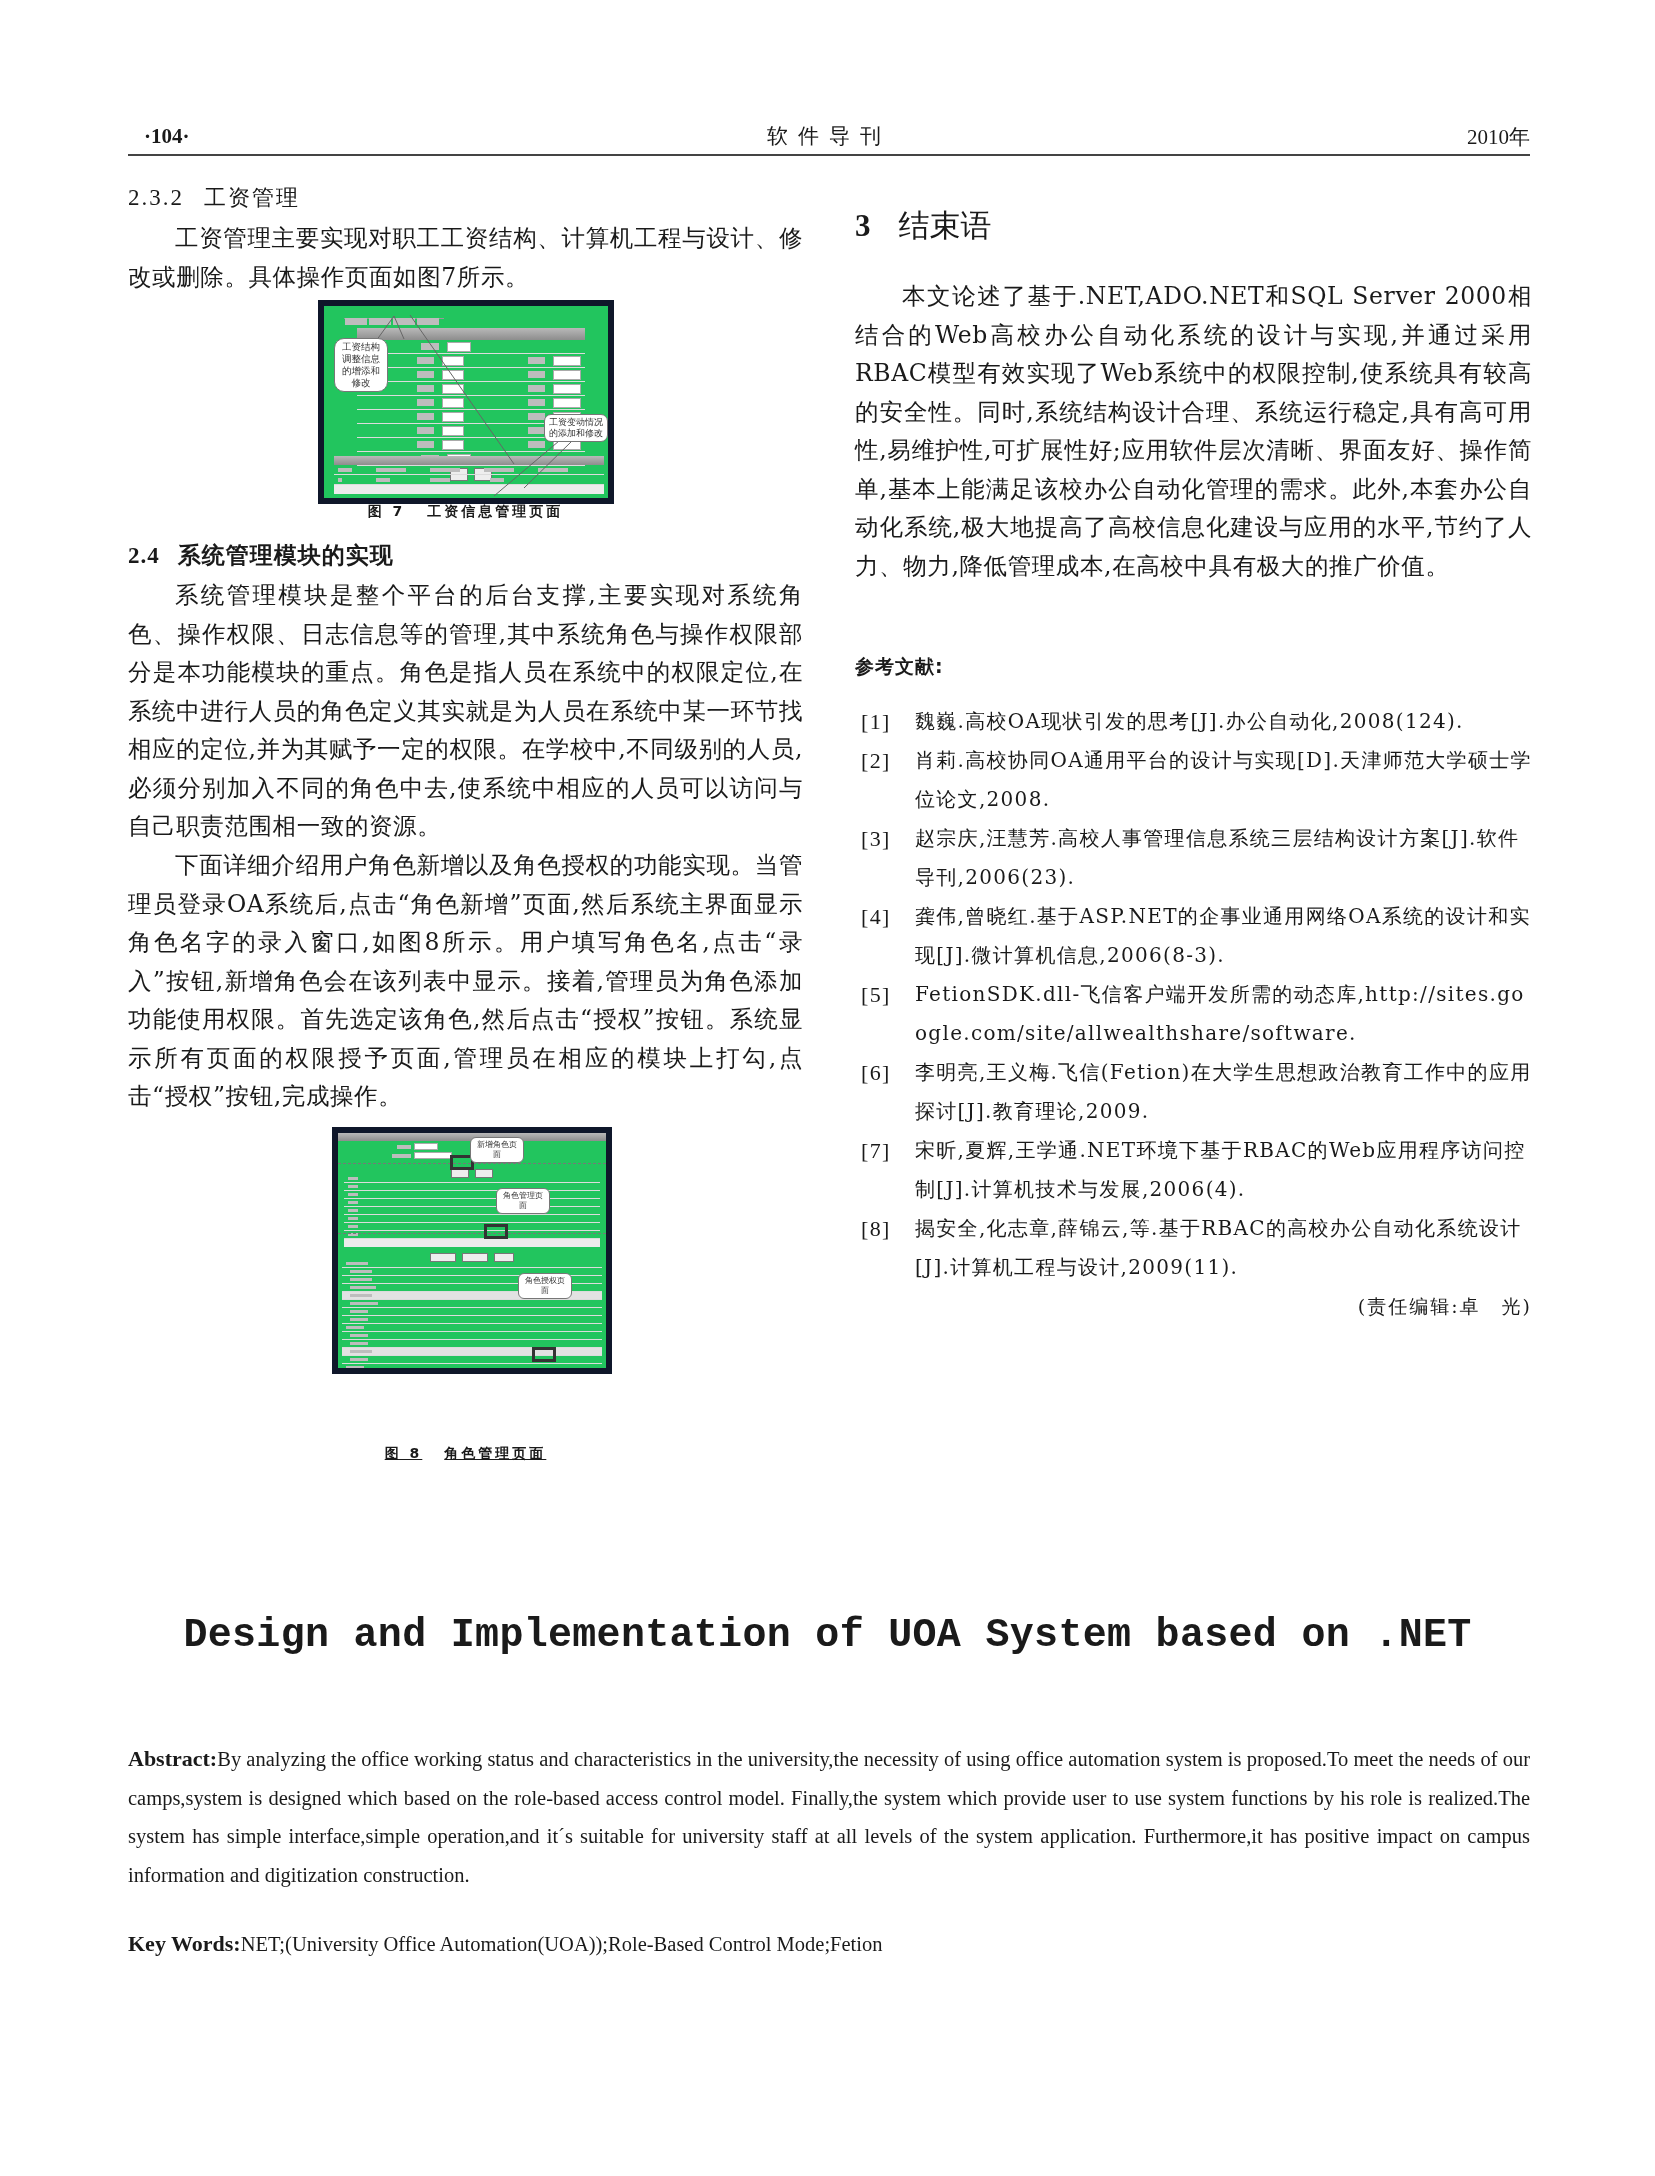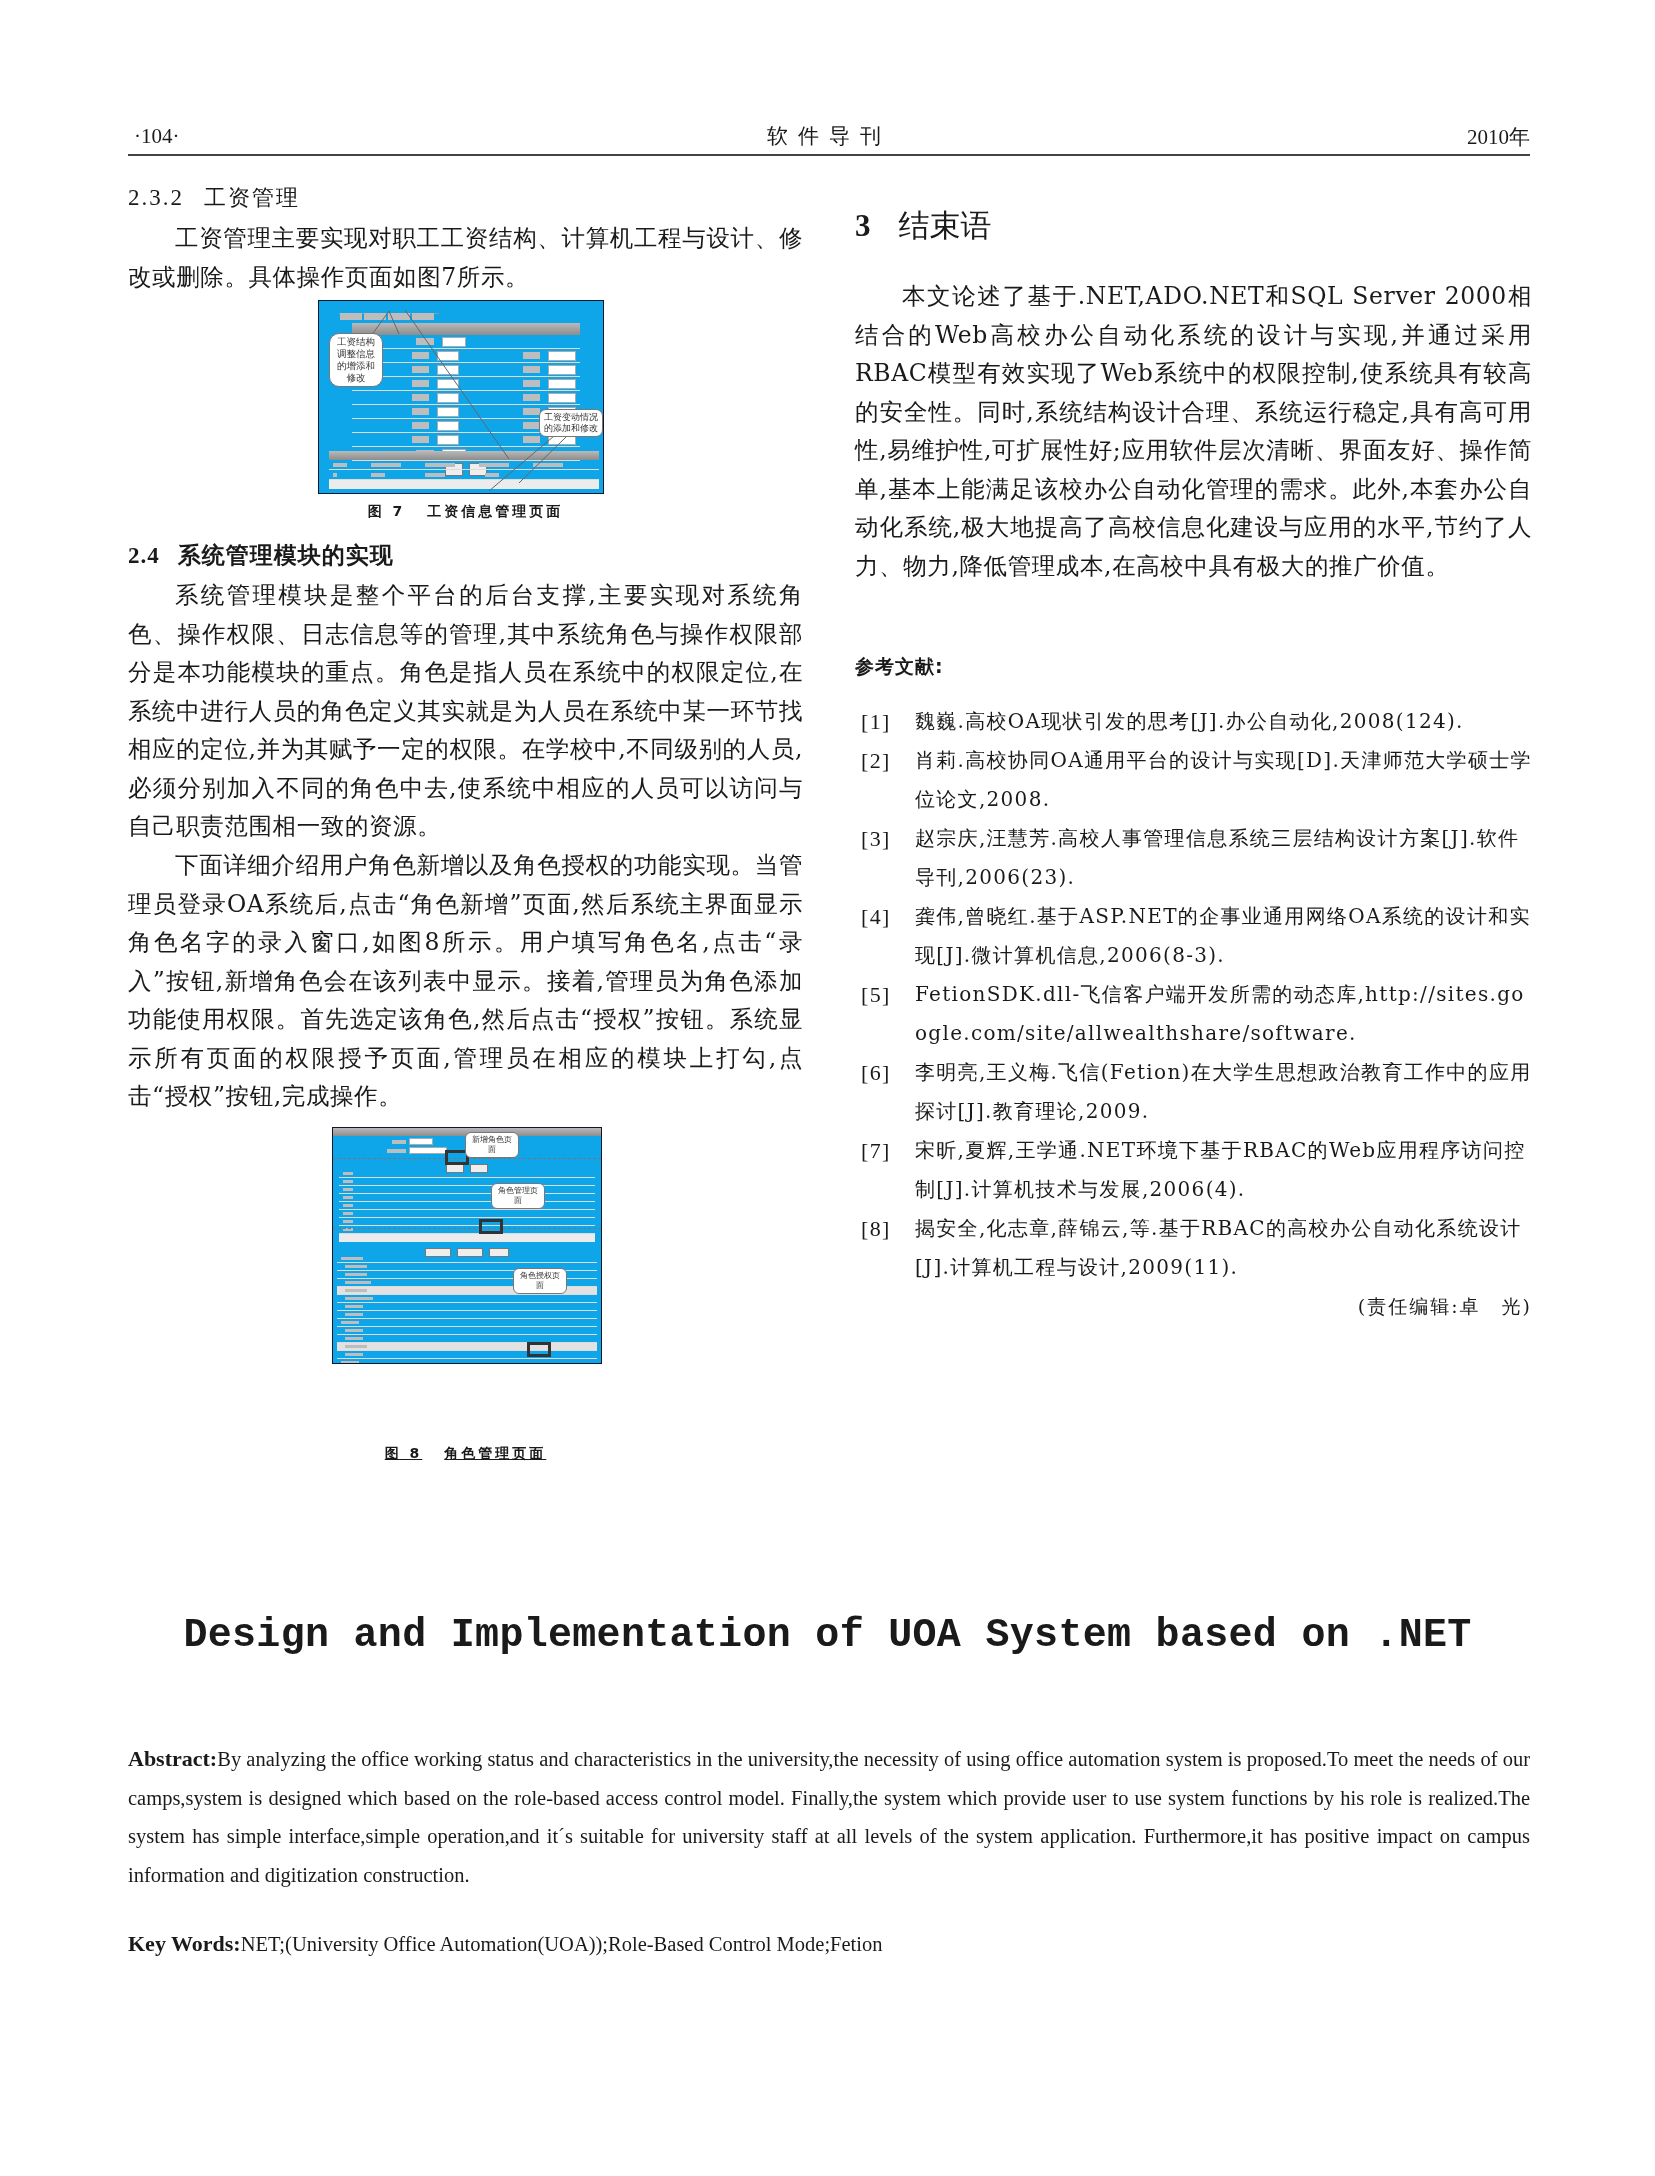--- a/index.html
+++ b/index.html
@@ -1,39 +1,39 @@
 <!DOCTYPE html>
 <html><head>
 <meta charset="utf-8">
 <style>
   html, body { margin: 0; padding: 0; background: #ffffff; }
   body { width: 1655px; height: 2176px; position: relative; overflow: hidden;
          font-family: "DejaVu Serif", "Liberation Serif", serif; color: #1a1a1a; }
   .abs { position: absolute; }
   
   .hdr { top: 120px; left: 128px; width: 1402px; height: 34px; border-bottom: 2px solid #444; }
-  .hdr-page { position: absolute; left: 6px; top: 4px; font-size: 21px; font-family: "Liberation Serif", serif; }
+  .hdr-page { position: absolute; left: 16px; top: 4px; font-size: 21px; font-family: "Liberation Serif", serif; font-weight: bold; }
   .hdr-journal { position: absolute; left: 0; right: 0; top: 2px; text-align: center; font-size: 21px; letter-spacing: 10px; font-family: "DejaVu Sans", sans-serif; }
   .hdr-year { position: absolute; right: 0; top: 3px; font-size: 21px; font-family: "Liberation Serif", serif; }
 
   
   .col-left { left: 128px; width: 675px; }
   .col-right { left: 855px; width: 677px; }
   .body-text { font-size: 23.5px; line-height: 38.5px; text-align: justify; text-align-last: left; letter-spacing: 0.6px; }
   .indent { text-indent: 47px; }
   .h3 { font-size: 22px; letter-spacing: 2px; font-family: "DejaVu Serif", serif; }
   .h2 { font-size: 23px; font-weight: bold; font-family: "DejaVu Sans", sans-serif; letter-spacing: 1px; }
   .h2 .num { font-family: "Liberation Serif", serif; font-weight: bold; margin-right: 18px; }
   .h1 { font-size: 31px; font-family: "DejaVu Sans", sans-serif; }
   .h1 .num { font-family: "Liberation Serif", serif; font-weight: bold; margin-right: 28px; }
   .caption { font-size: 14px; font-weight: bold; font-family: "DejaVu Sans", sans-serif; letter-spacing: 3px; text-align: center; }
   .caption .fig { margin-right: 22px; }
 
   
-  .figure { background: #0ea5e9; border: 1px solid #0f172a; overflow: hidden; text-decoration: underline; }
+  .figure { background: #22c55e; border: 6px solid #0f172a; overflow: hidden; text-decoration: underline; }
   .fig-bar { background: linear-gradient(#b9b9b9, #8d8d8d); height: 12px; }
   .fig-row { height: 13px; border-bottom: 1px solid #dcdcdc; display: flex; align-items: center; }
   .fig-cell { height: 7px; background: #bdbdbd; margin: 0 4px; }
   .fig-input { height: 8px; border: 1px solid #aaa; background: #fff; margin: 0 4px; }
   .fig-btn { display: inline-block; height: 11px; border: 1px solid #777; background: #eee; margin: 0 3px; }
   .callout { position: absolute; background: #fff; border: 1.5px solid #777; border-radius: 10px; font-size: 11px; line-height: 14px; text-align: center; color: #333; padding: 2px 4px; font-family: "DejaVu Sans", sans-serif; }
   .hl-box { position: absolute; border: 3px solid #333; }
   .dash { position: absolute; border-top: 1.5px dashed #777; height: 0; }
 
   

